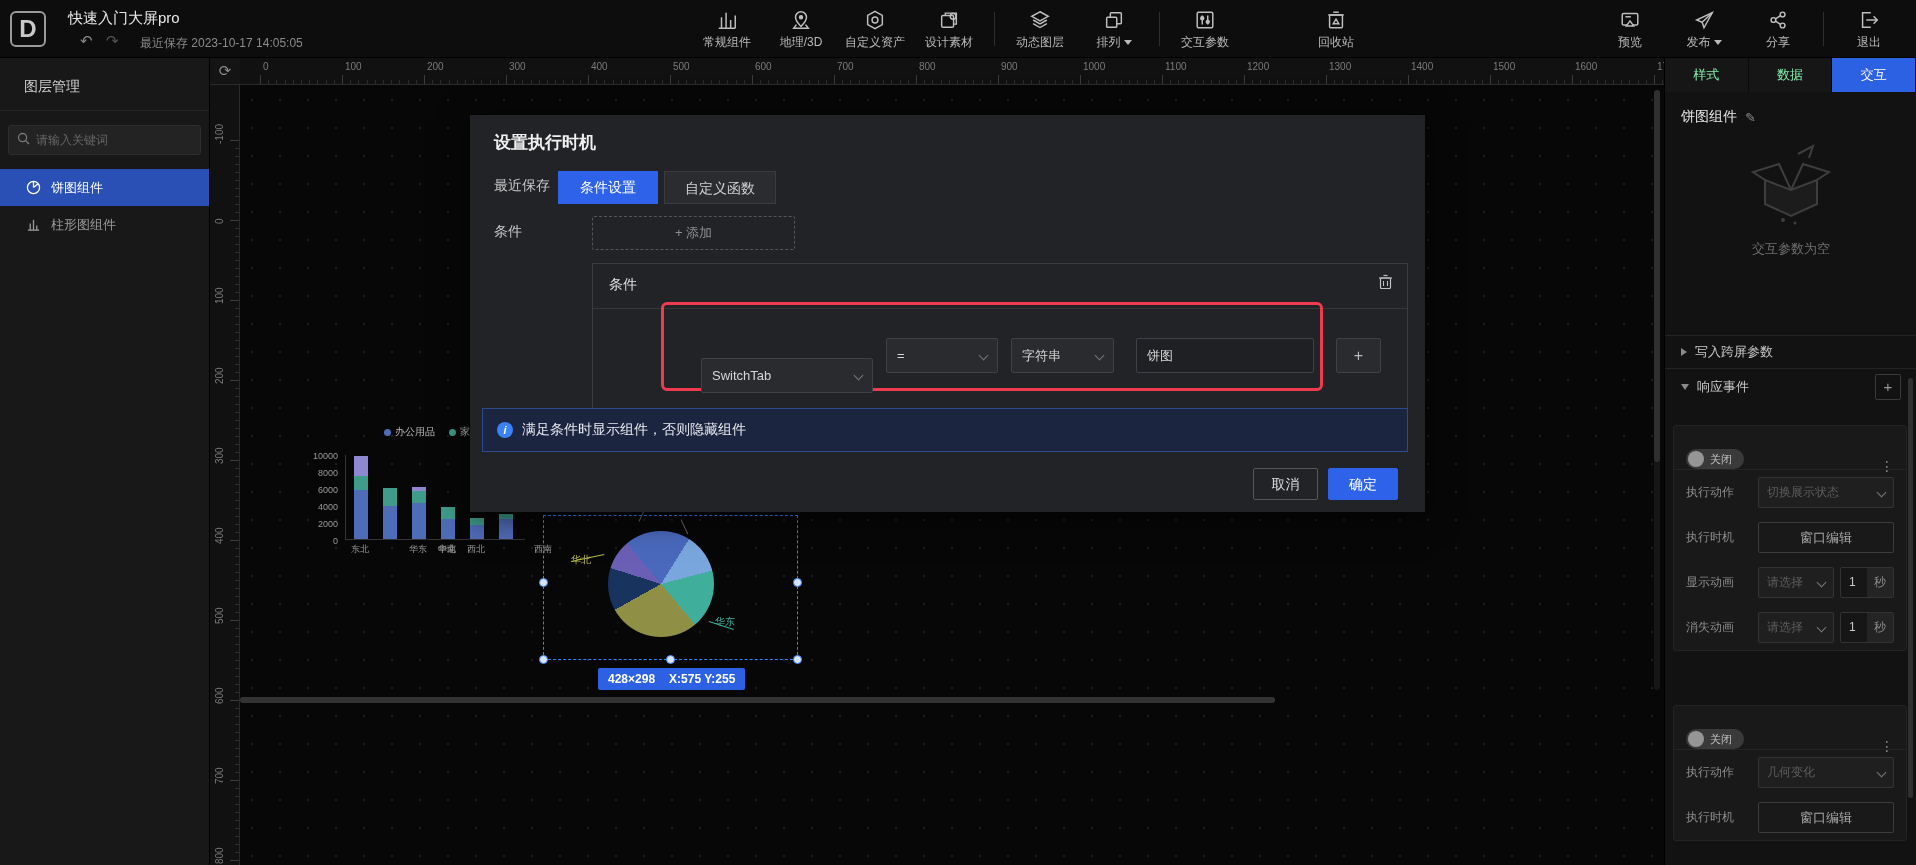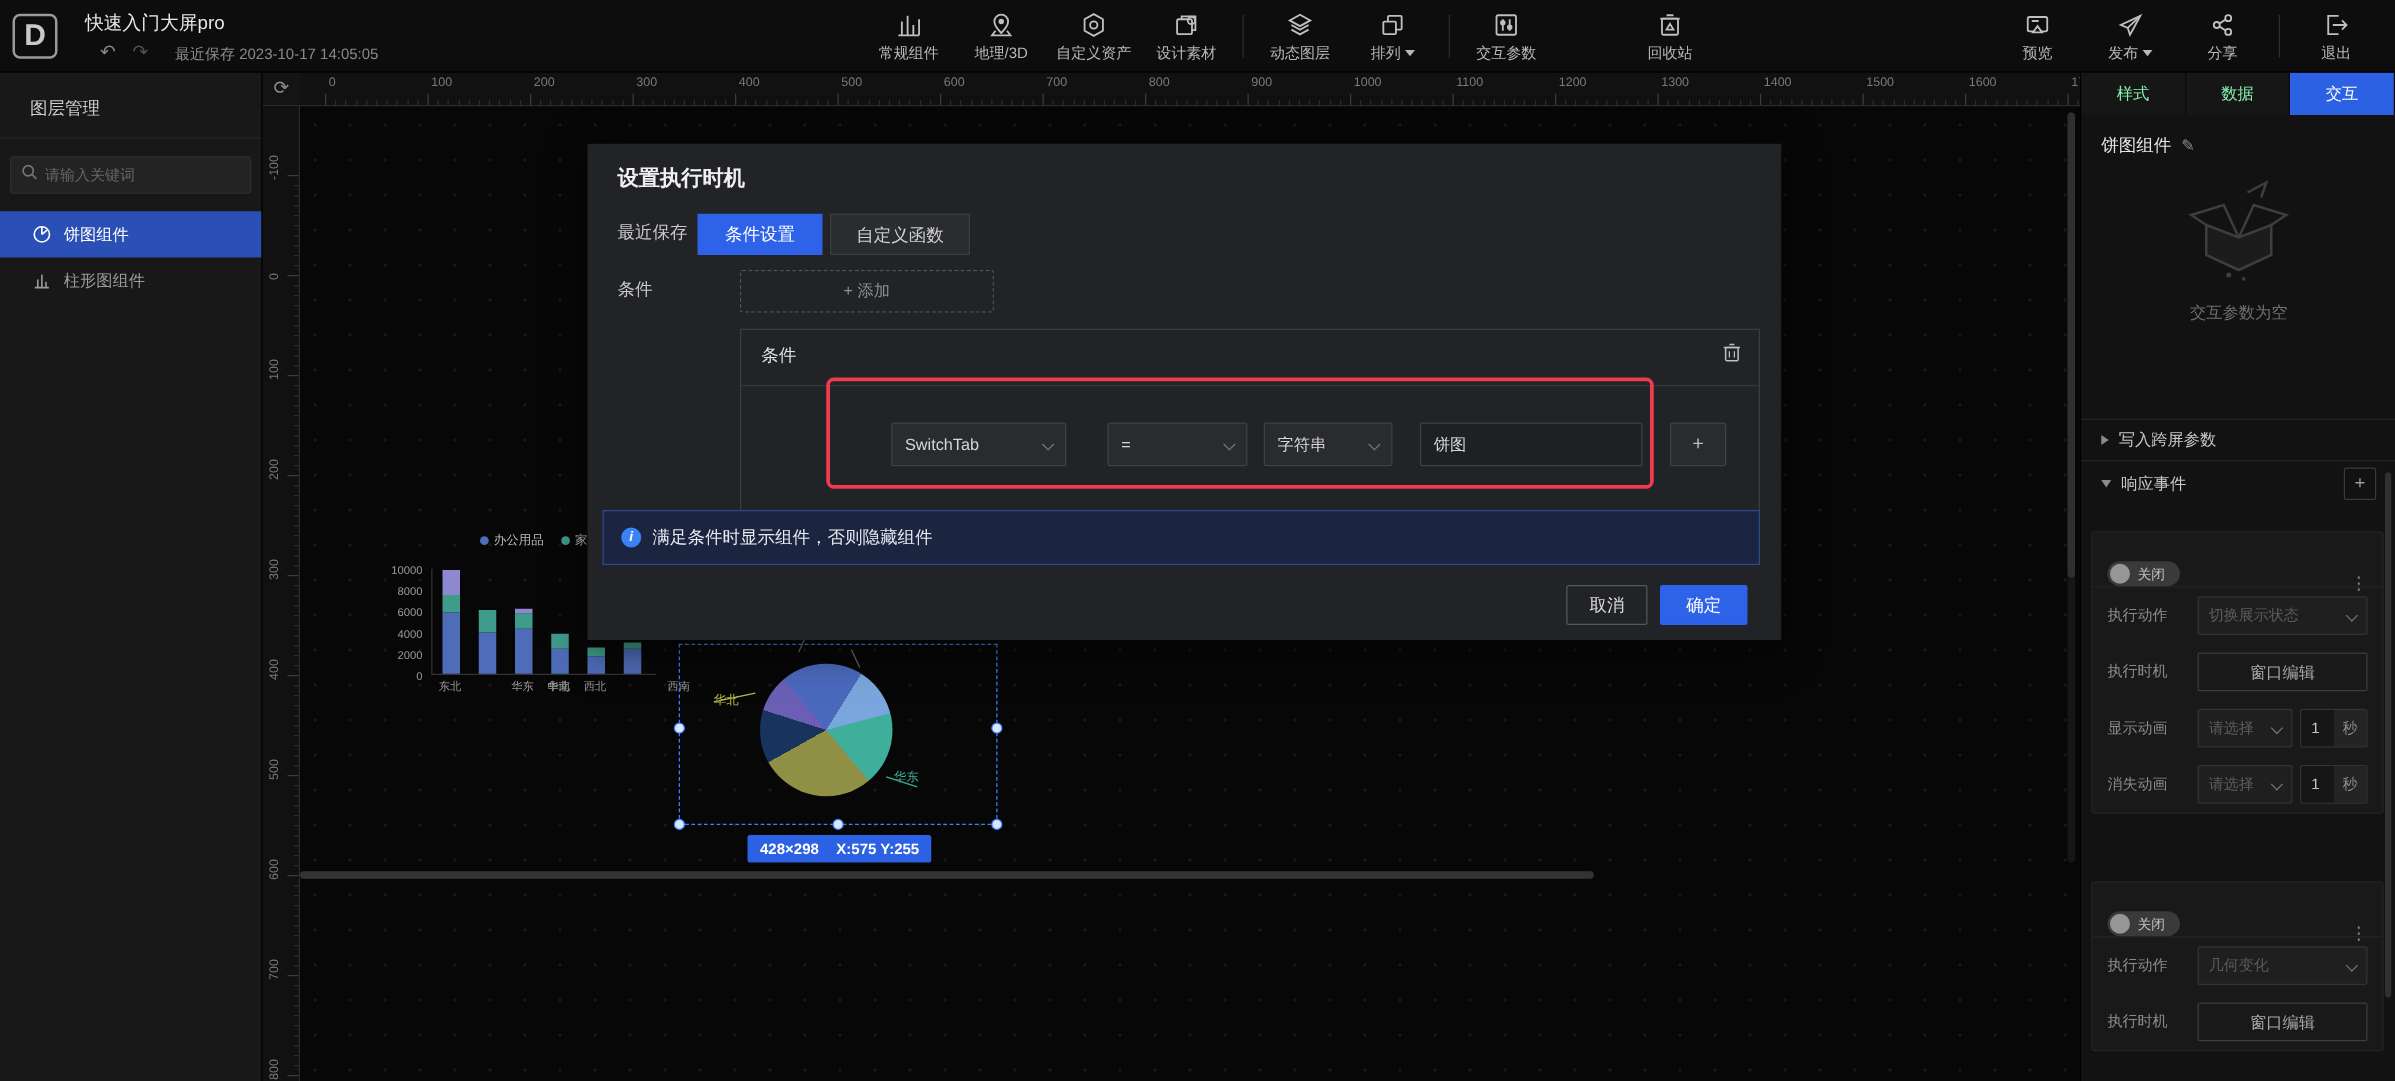--- a/index.html
+++ b/index.html
@@ -784,21 +784,21 @@
         <svg width="15" height="16" viewBox="0 0 15 16">
             <rect x="2.5" y="4" width="10" height="10.5" rx="1" fill="none" stroke="#bfbfbf" stroke-width="1.2"></rect>
             <line x1="1" y1="4" x2="14" y2="4" stroke="#bfbfbf" stroke-width="1.2"></line>
             <line x1="5.5" y1="1.5" x2="9.5" y2="1.5" stroke="#bfbfbf" stroke-width="1.2"></line>
             <line x1="5.5" y1="7" x2="5.5" y2="12" stroke="#bfbfbf" stroke-width="1"></line>
             <line x1="9.5" y1="7" x2="9.5" y2="12" stroke="#bfbfbf" stroke-width="1"></line>
           </svg>
       </div>
       <div class="cdiv"></div>
       <div id="redbox"></div>
-      <div class="cfield" style="left:120px; width:140px;">
+      <div class="cfield" style="left:108px; width:172px;margin-top:20px;">
         <span>SwitchTab</span>
           <span class="chev"></span>
       </div>
       <div class="cfield" style="left:293px; width:112px;">
         <span>=</span>
           <span class="chev"></span>
       </div>
       <div class="cfield" style="left:418px; width:103px;">
         <span>字符串</span>
           <span class="chev"></span>

